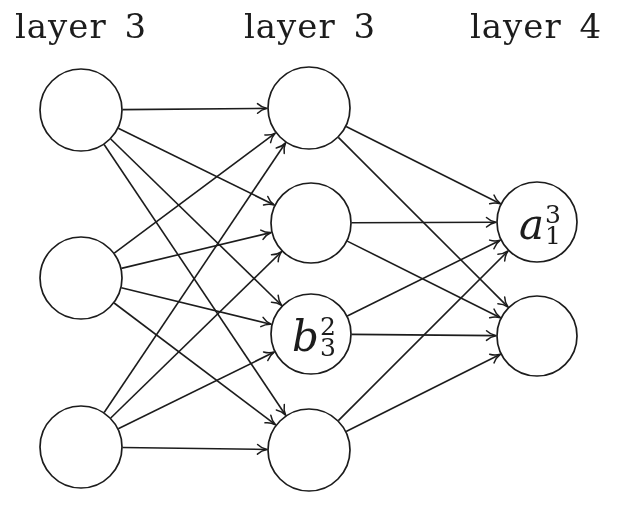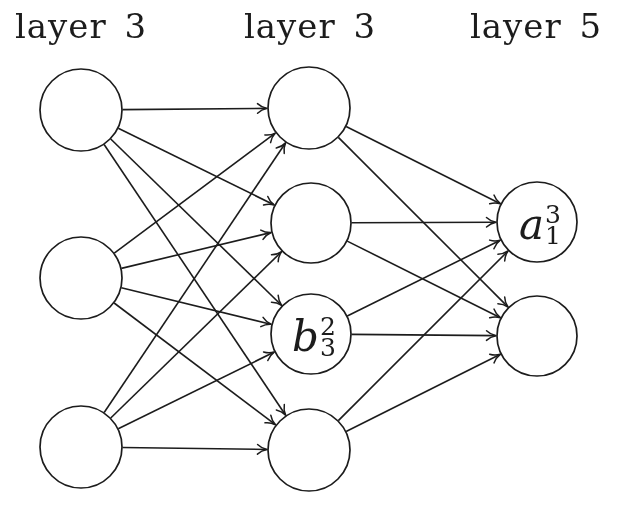--- a/index.html
+++ b/index.html
@@ -97,21 +97,21 @@
         <circle cx="311" cy="223" r="40" fill="#ffffff" stroke="#1c1c1c" stroke-width="1.7"></circle>
         <circle cx="311" cy="334" r="40" fill="#ffffff" stroke="#1c1c1c" stroke-width="1.7"></circle>
         <circle cx="309" cy="450" r="41" fill="#ffffff" stroke="#1c1c1c" stroke-width="1.7"></circle>
         <circle cx="537" cy="222" r="40" fill="#ffffff" stroke="#1c1c1c" stroke-width="1.7"></circle>
         <circle cx="537" cy="336" r="40" fill="#ffffff" stroke="#1c1c1c" stroke-width="1.7"></circle>
       </g>
   </svg>
 
   <div class="layer-label" style="left: 81px;">layer 3</div>
   <div class="layer-label" style="left: 310px;">layer 3</div>
-  <div class="layer-label" style="left: 536px;">layer 5</div>
+  <div class="layer-label" style="left: 536px;">layer 4</div>
 
 <div class="math-label" style="left: 314px; top: 336px;">
       <span class="mbase">b</span>
       <span class="mstack">
         <span class="msup">2</span>
         <span class="msub">3</span>
       </span>
     </div>
     <div class="math-label" style="left: 540px; top: 224px;">
       <span class="mbase">a</span>

